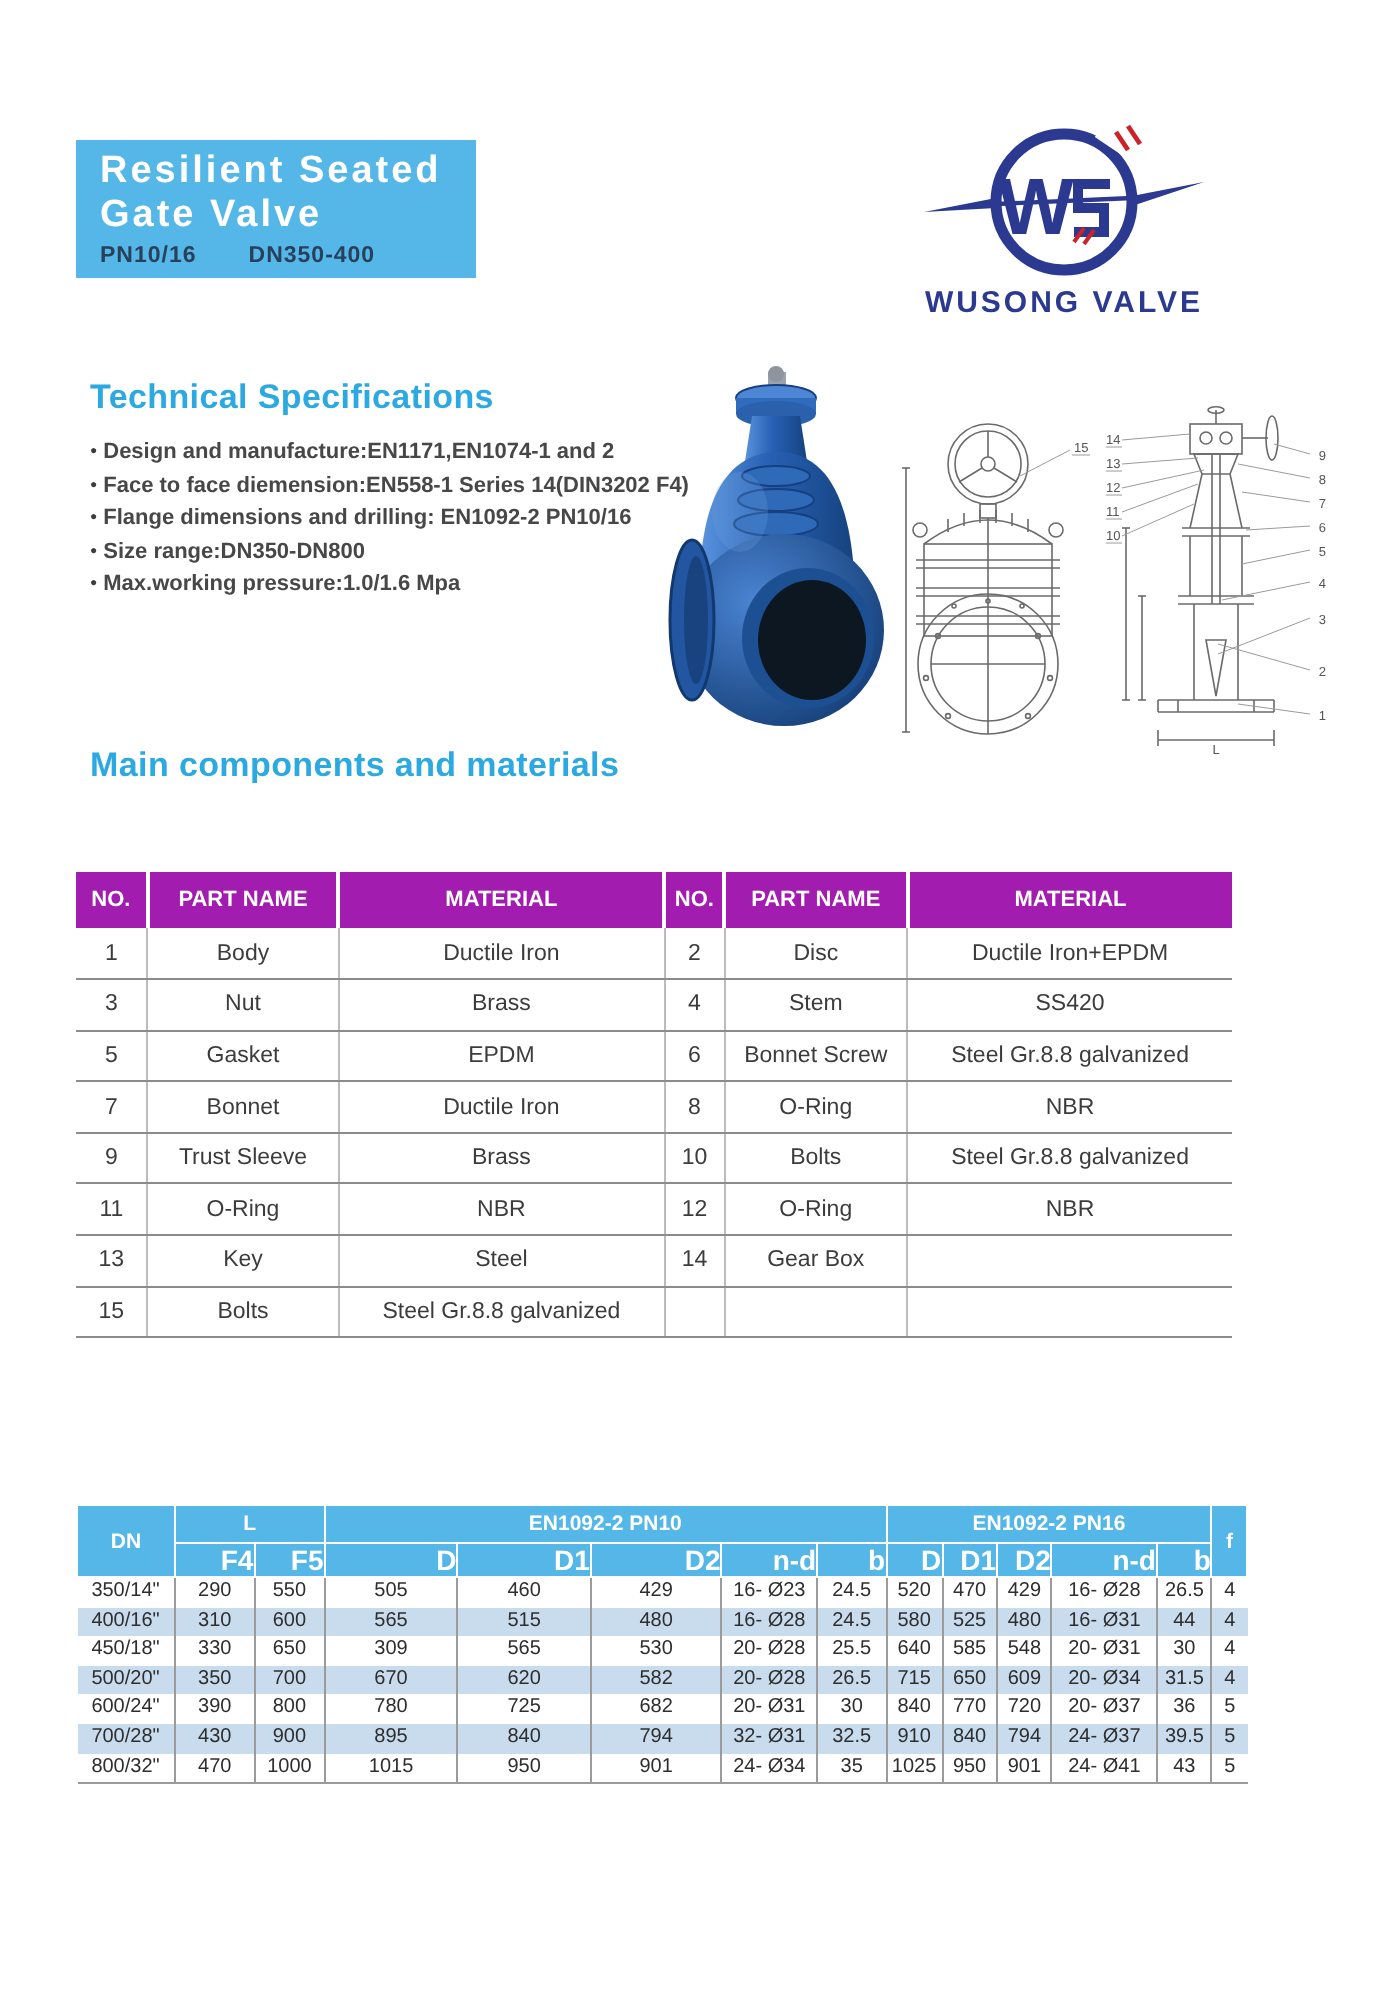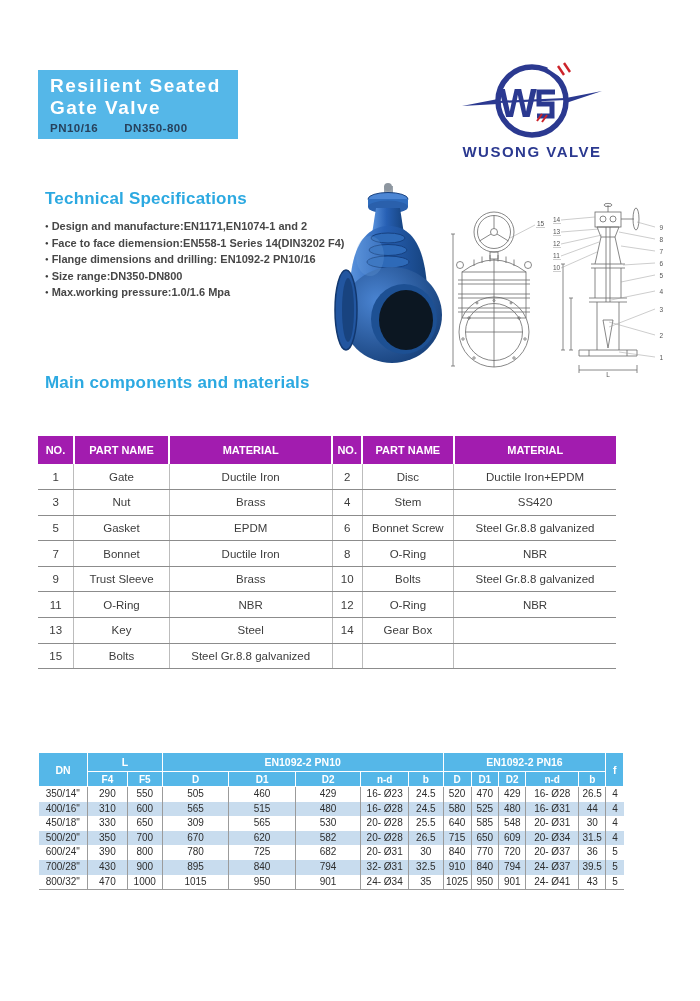--- a/index.html
+++ b/index.html
@@ -49,38 +49,38 @@
   #comp-table td { height:25.6px; font-size:11.5px; color:#3c3c3c; text-align:center;
                    border-bottom:1px solid #8c8c8c; background:#fff; }
   #comp-table td + td { border-left:1px solid #bcbcbc; }
 
   
   #dim-table { position:absolute; left:38px; top:740px; width:586px;
                border-collapse:collapse; table-layout:fixed; }
   #dim-table thead th { background:#55b7e8; color:#fff; font-weight:600;
                         border:1px solid #fff; text-align:center; }
   #dim-table thead tr:first-child th { height:19px; font-size:10.5px; }
-  #dim-table thead tr:last-child  th { height:15px; font-size:10px; }
+  #dim-table thead tr:last-child  th { height:15px; font-size:14px;text-align:right; }
   #dim-table td { height:14.6px; font-size:10px; color:#2e2e2e; text-align:center;
                   line-height:14.6px; white-space:nowrap; }
   #dim-table td + td { border-left:1px solid #9b9b9b; }
   #dim-table tbody tr:nth-child(even) td { background:#c8dcee; }
   #dim-table tbody tr:last-child td { border-bottom:1.5px solid #9b9b9b; }
 </style>
 </head>
 <body>
 
 <div class="page">
 
   <div class="banner">
     <div class="t">Resilient Seated</div>
     <div class="t">Gate Valve</div>
     <div class="sub">
       <span>PN10/16</span>
-      <span>DN350-800</span>
+      <span>DN350-400</span>
     </div>
   </div>
 
   <svg class="logo-svg" width="144" height="92" viewBox="0 0 144 92">
     <circle cx="72" cy="47" r="34" fill="none" stroke="#2b3990" stroke-width="5.5"></circle>
     <rect x="90" y="6" width="22" height="16" fill="#ffffff" transform="rotate(34 101 14)"></rect>
     <line x1="98" y1="12" x2="104" y2="21" stroke="#cc2229" stroke-width="2.4"></line>
     <line x1="104" y1="9" x2="110" y2="18" stroke="#cc2229" stroke-width="2.4"></line>
     <polygon points="2,52 38,45 38,50" fill="#2b3990"></polygon>
     <polygon points="106,44 142,37 106,49" fill="#2b3990"></polygon>
@@ -273,21 +273,21 @@
         <th>PART NAME</th>
         <th>MATERIAL</th>
         <th>NO.</th>
         <th>PART NAME</th>
         <th>MATERIAL</th>
       </tr>
     </thead>
     <tbody>
         <tr>
           <td>1</td>
-          <td>Gate</td>
+          <td>Body</td>
           <td>Ductile Iron</td>
           <td>2</td>
           <td>Disc</td>
           <td>Ductile Iron+EPDM</td>
         </tr>
         <tr>
           <td>3</td>
           <td>Nut</td>
           <td>Brass</td>
           <td>4</td>

